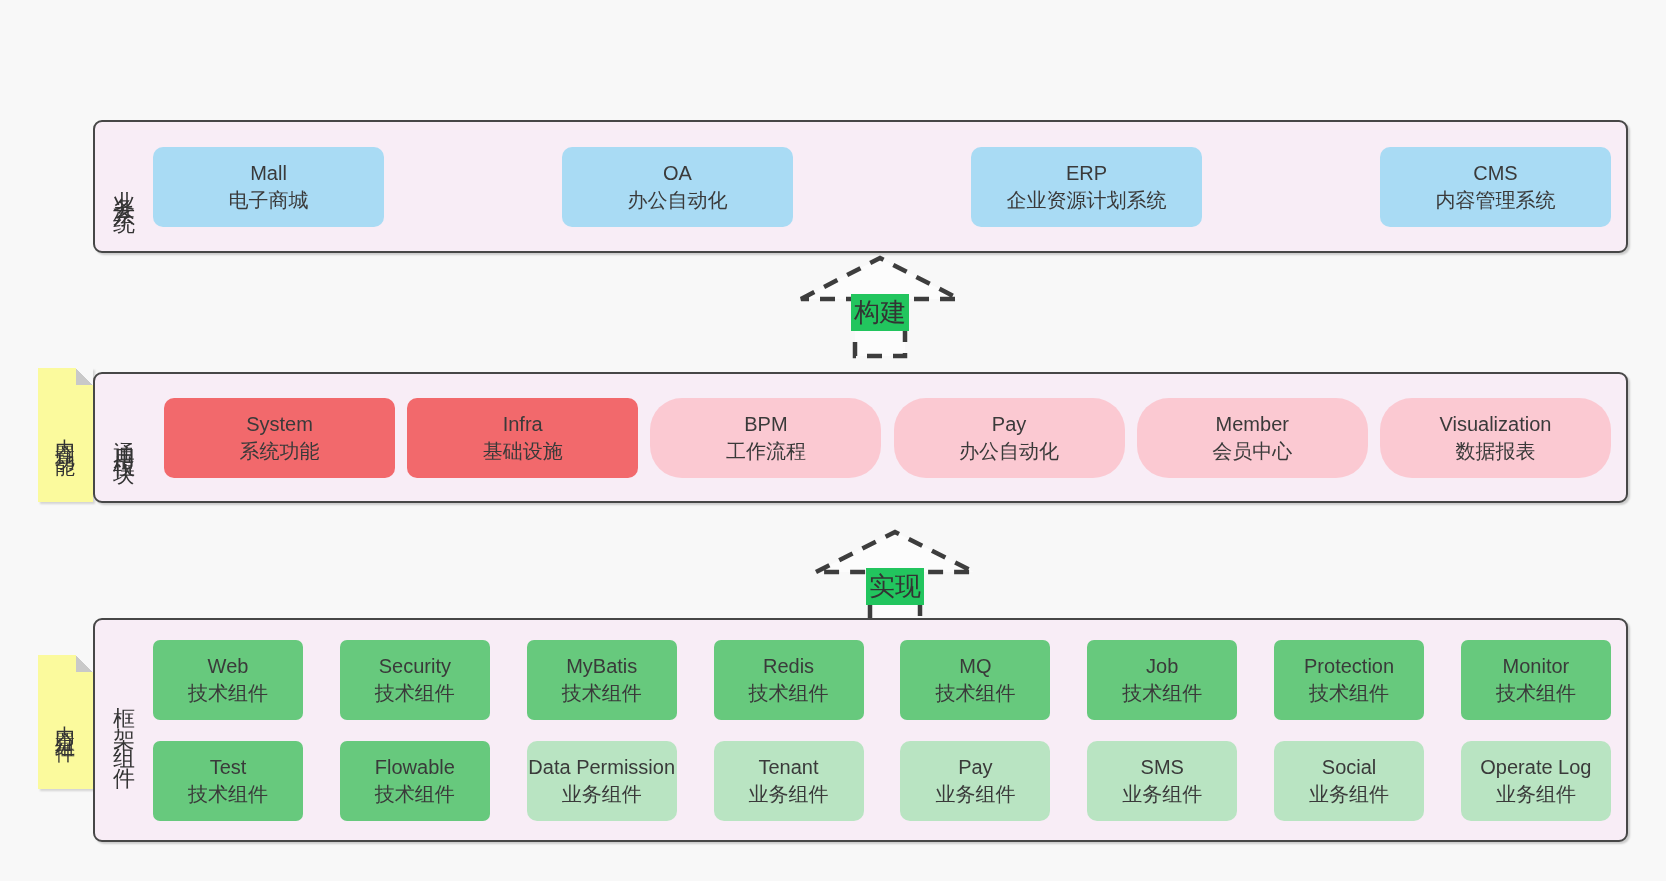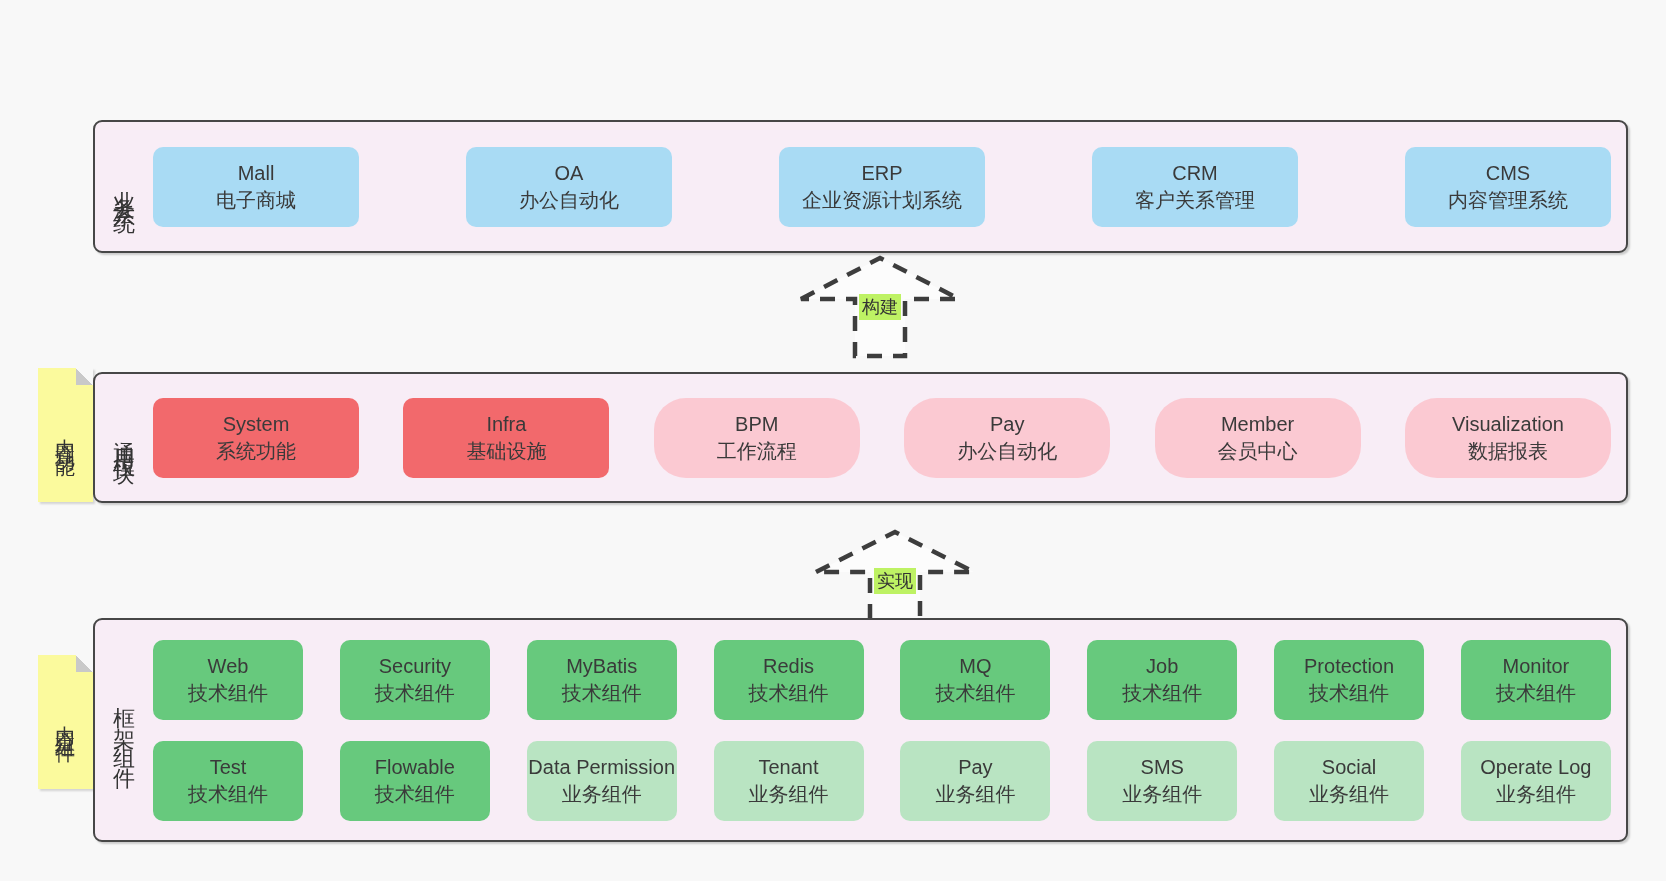--- a/index.html
+++ b/index.html
@@ -9,46 +9,46 @@
   
   .band {
     position:absolute; left:93px; width:1535px;
     background:var(--band-bg,#f8edf6);
     border:2px solid var(--band-border,#474747);
     border-radius:9px;
     box-shadow:2px 2px 2px rgba(0,0,0,0.18);
     display:flex; align-items:stretch;
   }
   .band1 { top:120px; height:133px; }
-  .band2 { top:372px; height:131px; }
+  .band2 { top:372px; height:131px;gap:11px; }
   .band3 { top:618px; height:224px; }
 
   .band-label {
     width:58px; display:flex; align-items:center; justify-content:center;
     writing-mode:vertical-rl; text-orientation:upright;
     font-size:22px; color:#333; letter-spacing:7px; line-height:1;
   }
   .band3 .band-label { letter-spacing:20px; }
 
   .band-content { flex:1; display:flex; align-items:center; justify-content:space-between; padding-right:15px; }
   .band3 .band-content { flex-direction:column; justify-content:space-between; padding:20px 15px 19px 0; }
   .box-row { width:100%; display:flex; justify-content:space-between; }
 
   
   .box {
     display:flex; flex-direction:column; align-items:center; justify-content:center;
     border-radius:10px; text-align:center;
     color:var(--text,#3a3a3a); font-size:20px; line-height:27px;
   }
-  .band1 .box, .band2 .box { width:206px; height:80px; }
+  .band1 .box, .band2 .box { width:231px; height:80px; }
   .band3 .box { width:150px; height:80px; }
   .blue  { background:var(--blue,#a9dbf4); }
   .red   { background:var(--red,#f2696c); }
   .pink  { background:var(--pink,#fbc9d2);border-radius:32px; }
-  .green { background:var(--green,#67c97d); }
+  .green { background:var(--green,#67c97d);border-radius:7px; }
   .lgreen{ background:var(--light-green,#b9e4c2); }
 
   
   .sticky {
     position:absolute; left:38px; width:55px; height:134px;
     background:var(--note-yellow,#fbfa9d);
     box-shadow:2px 2px 2px rgba(0,0,0,0.15);
     display:flex; align-items:center; justify-content:center;
   }
   .sticky1 { top:368px; }
@@ -66,22 +66,22 @@
   .arrow { position:absolute; }
   .arrow1 { left:795px; top:252px; width:170px; height:110px; }
   .arrow2 { left:810px; top:526px; width:170px; height:104px; }
   .arrow svg { display:block; width:100%; height:100%; overflow:visible; }
   .arrow polygon {
     fill:#fcfcfc; stroke:#3d3d3d; stroke-width:4.5;
     stroke-dasharray:15 11; stroke-linejoin:miter;
   }
   .arrow-label {
     position:absolute; left:50%; top:42px; transform:translateX(-50%);
-    background:#bef264; padding:1px 3px;
-    font-size:18px; color:#333; white-space:nowrap;
+    background:#22c55e; padding:1px 3px;
+    font-size:26px; color:#333; white-space:nowrap;
   }
 </style>
 </head>
 <body>
 
 <div class="canvas">
 
   <div class="sticky sticky1">
     <span class="fold"></span>
     <span class="sticky-text">内置功能</span>
@@ -99,24 +99,20 @@
         <span>Mall</span>
         <span>电子商城</span>
       </div>
       <div class="box blue">
         <span>OA</span>
         <span>办公自动化</span>
       </div>
       <div class="box blue">
         <span>ERP</span>
         <span>企业资源计划系统</span>
-      </div>
-      <div class="box blue">
-        <span>CRM</span>
-        <span>客户关系管理</span>
       </div>
       <div class="box blue">
         <span>CMS</span>
         <span>内容管理系统</span>
       </div>
     </div>
   </section>
 
   <div class="arrow arrow1">
     <svg viewBox="0 0 170 110">

